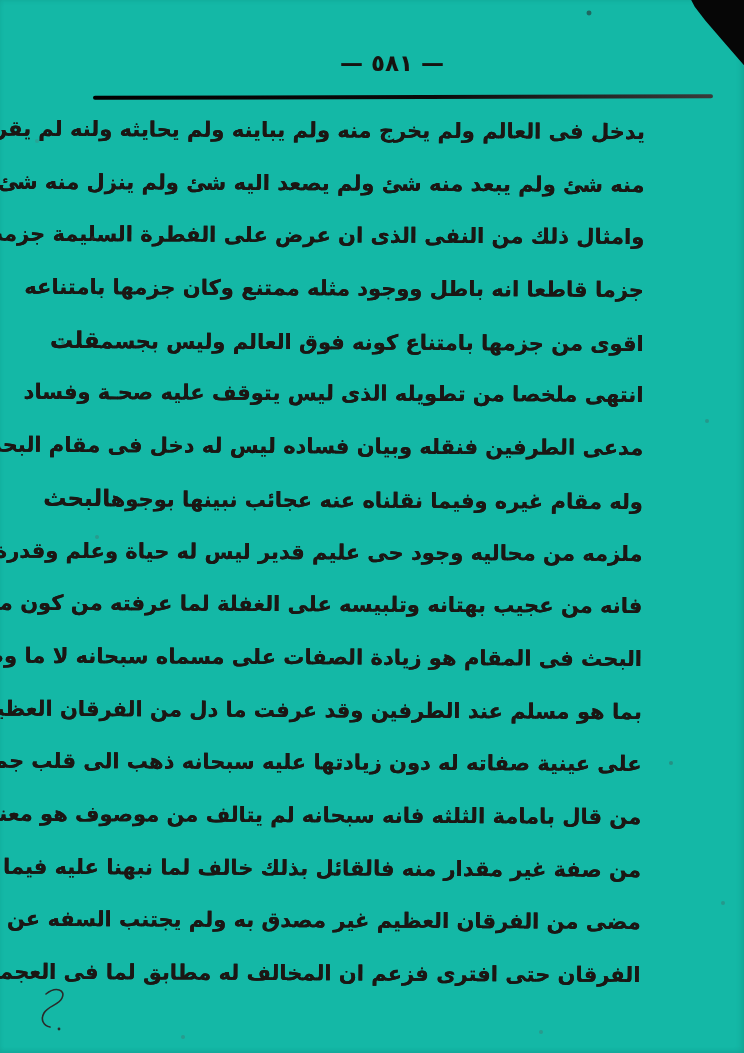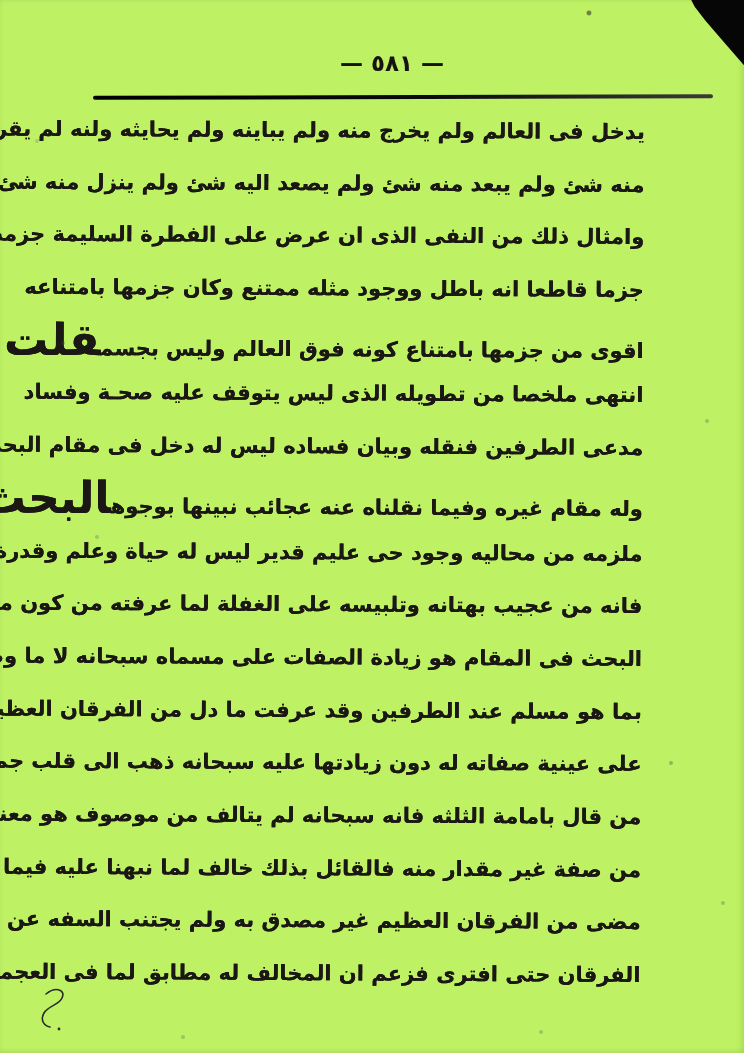--- a/index.html
+++ b/index.html
@@ -1,19 +1,19 @@
 <!DOCTYPE html>
 <html lang="ar"><head>
 <meta charset="utf-8">
 <style>
   html,body{margin:0;padding:0;background:#e8e8e6;}
   .page{
     position:relative;
     width:744px;height:1053px;
-    background:#bef264;
+    background:#14b8a6;
     overflow:hidden;
     font-family:"DejaVu Sans", sans-serif;
     box-shadow:inset -3px 0 6px rgba(0,0,0,.08), inset 0 -2px 5px rgba(0,0,0,.05);
     text-decoration:underline;
   }
   
   .corner-ink{
     position:absolute;top:0;right:0;width:88px;height:68px;
     background:#060606;
     clip-path:polygon(40% 0, 100% 0, 100% 96%, 80% 66%, 56% 30%, 44% 10%);
@@ -44,21 +44,21 @@
     transform-origin:100% 0;
   }
   .line{
     height:52.7px;line-height:52.7px;
     font-size:21px;font-weight:bold;color:#1b1714;
     text-align:justify;text-align-last:justify;
     white-space:nowrap;
     text-shadow:0 0 .6px #1b1714;
   }
   .line .big{
-    font-size:44px;font-weight:bold;
+    font-size:23px;font-weight:bold;
     letter-spacing:1px;
   }
   
   .margin-squiggle{position:absolute;left:26px;top:986px;}
   
   .specks{
     position:absolute;left:0;top:0;width:2px;height:2px;border-radius:50%;
     background:transparent;
     box-shadow:
       588px 12px 0 1.5px rgba(40,40,40,.55),

